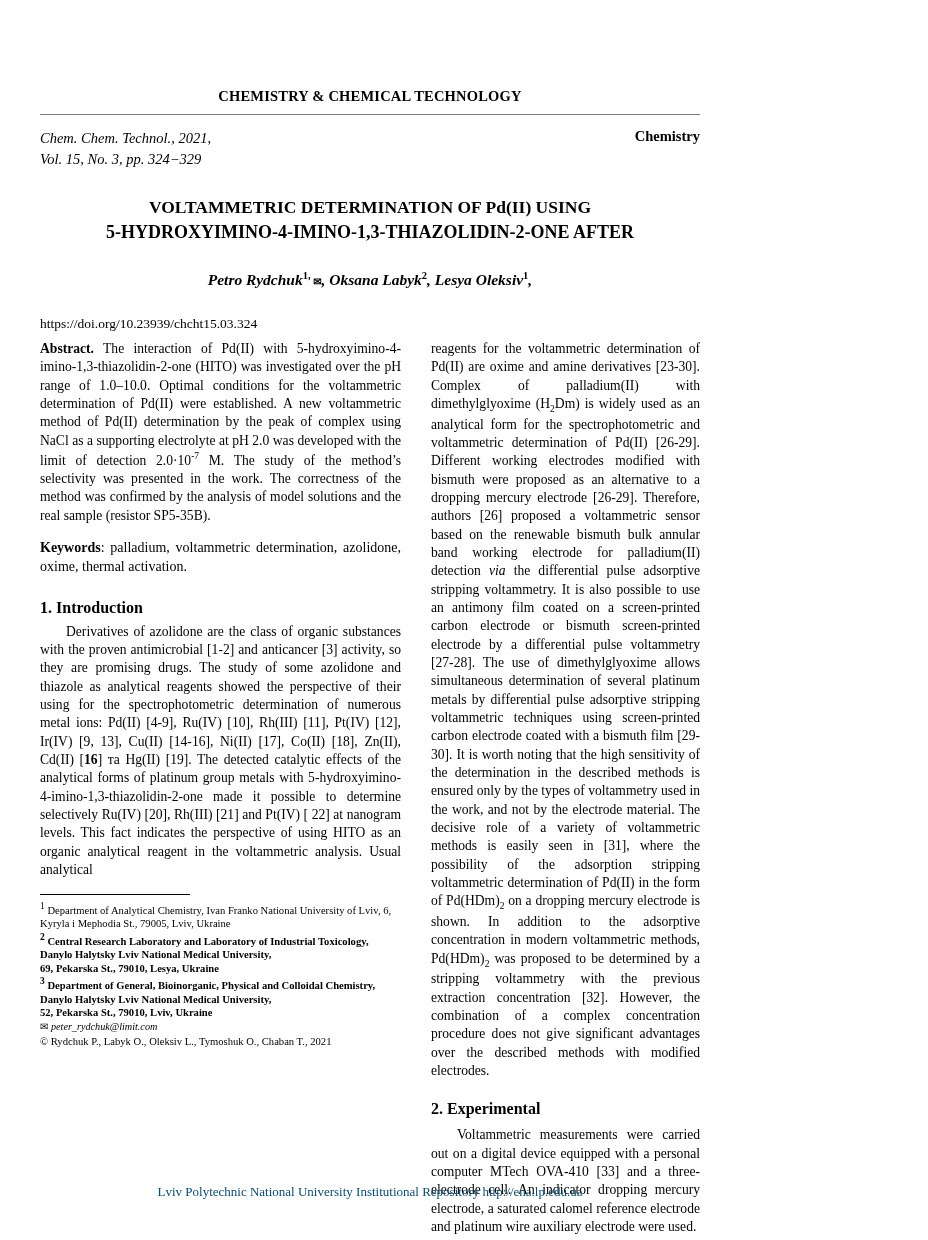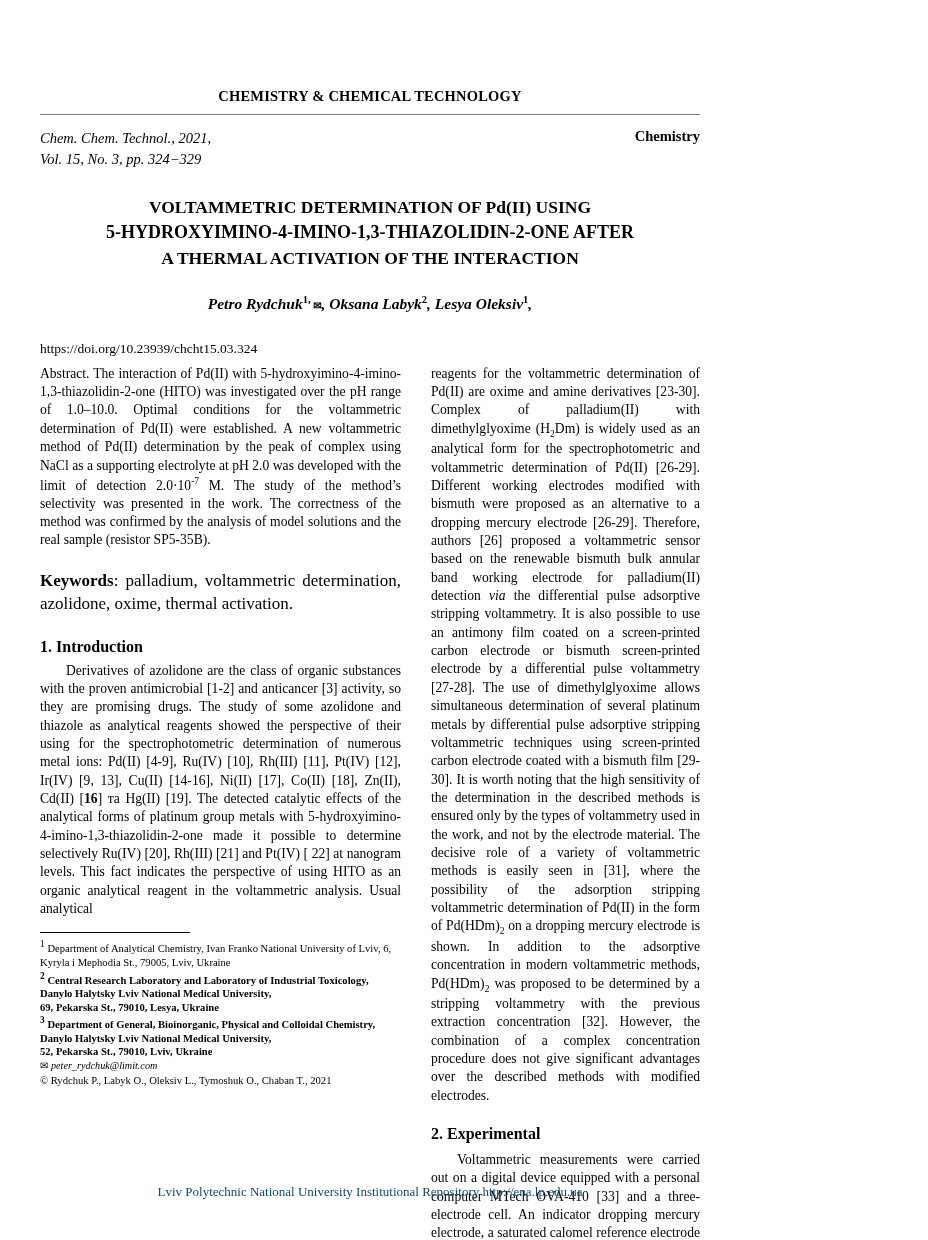--- a/index.html
+++ b/index.html
@@ -97,24 +97,24 @@
     width: 361px;
   }
   p.body {
     margin: 0;
     font-size: 13.6px;
     line-height: 1.35;
     text-align: justify;
     hyphens: auto;
   }
   p.indent { text-indent: 26px; }
-  .abstract-label { font-weight: normal; }
+  .abstract-label { font-weight: bold; }
   .keywords {
-    margin-top: 20px;
-    font-size: 17px;
+    margin-top: 14px;
+    font-size: 14px;
     line-height: 1.35;
     text-align: justify;
   }
   .keywords b { font-weight: bold; }
   h2.section {
     font-size: 16px;
     font-weight: bold;
     margin: 22px 0 6px 0;
   }
   h2.section-exp {
@@ -164,21 +164,20 @@
     <div class="journal-left">
       <div>Chem. Chem. Technol., 2021,</div>
       <div>Vol. 15, No. 3, pp. 324−329</div>
     </div>
     <div class="journal-right">Chemistry</div>
   </div>
 
   <div class="title">
     <div>VOLTAMMETRIC DETERMINATION OF Pd(II) USING</div>
     <div class="title-line2">5-HYDROXYIMINO-4-IMINO-1,3-THIAZOLIDIN-2-ONE AFTER</div>
-    <div>A THERMAL ACTIVATION OF THE INTERACTION</div>
   </div>
 
   <div class="authors">
     <div>
       <span>Petro Rydchuk</span><sup class="small">1, </sup><span class="envelope">✉</span><span>, Oksana Labyk</span><sup class="small">2</sup><span>, Lesya Oleksiv</span><sup class="small">1</sup><span>,</span>
     </div>
   </div>
 
   <div class="doi">https://doi.org/10.23939/chcht15.03.324</div>
 

